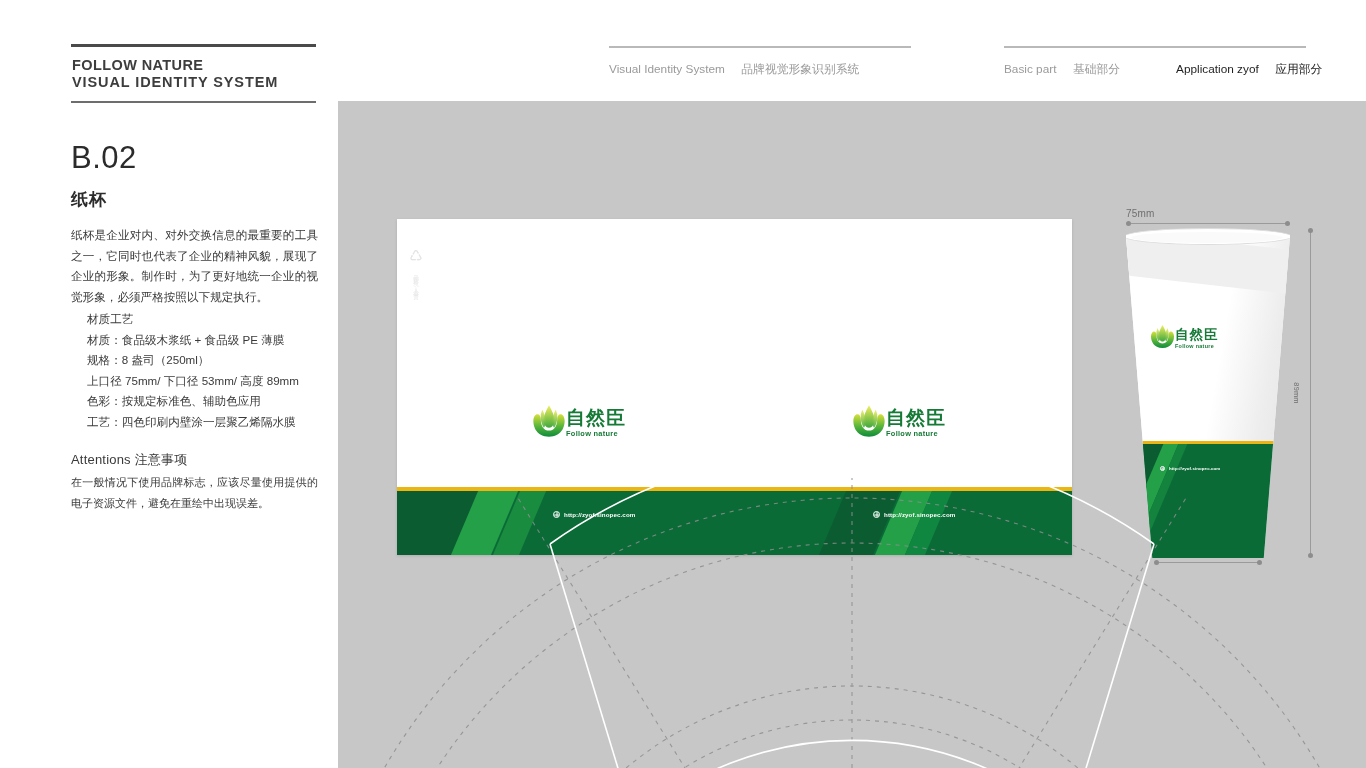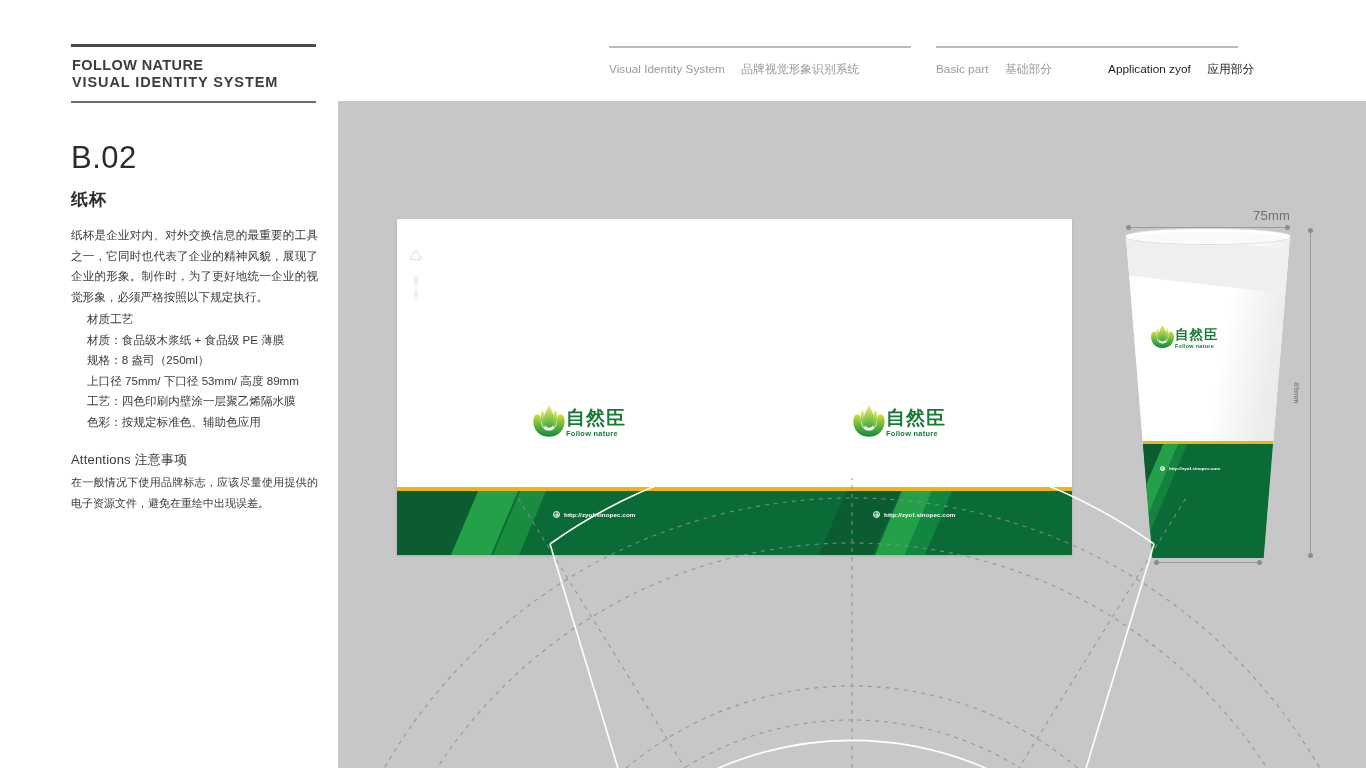--- a/index.html
+++ b/index.html
@@ -53,21 +53,21 @@
 
   
   .hdr-grp{ position:absolute; top:46px; }
   .hdr-grp .hr{ height:1.6px; background:#b9b9b9; }
   .hdr-grp .row{ margin-top:11px; white-space:nowrap; }
   .hdr-grp .en{ font-size:11.8px; color:#9a9a9a; }
   .hdr-grp .cn{ font-size:11.8px; color:#9a9a9a; margin-left:12px; }
   .hdr-grp .en.active,.hdr-grp .cn.active{ color:#1f1f1f; }
 
   #hdr-a{ left:609px; width:302px; }
-  #hdr-b{ left:936px; width:302px; }
+  #hdr-b{ left:1004px; width:302px; }
   #hdr-b .row{ display:flex; }
   #hdr-b .g2{ margin-left:56px; }
 
   
   .stage{
     position:absolute; left:338px; top:101px;
     width:1028px; height:667px; background:#c7c7c7;
   }
 
   
@@ -133,21 +133,21 @@
   #logo-w1{ position:absolute; left:135px; top:185px; }
   #logo-w1 .cn{ font-size:19px; } #logo-w1 .en{ font-size:7.4px; }
   #logo-w2{ position:absolute; left:455px; top:185px; }
   #logo-w2 .cn{ font-size:19px; } #logo-w2 .en{ font-size:7.4px; }
 
   
   .cup-zone{ position:absolute; left:770px; top:95px; width:230px; height:380px; }
 
   .dim-top{ position:absolute; left:18px; top:12px; width:164px; }
   .dim-top .lbl{
-    text-align:right; font-size:13px; color:#6f6f6f; margin-bottom:3px;
+    text-align:left; font-size:10px; color:#6f6f6f; margin-bottom:3px;
     letter-spacing:.2px;
   }
   .dim-line{ position:relative; height:3px; }
   .dim-line .bar{ position:absolute; left:3px; right:3px; top:1px; height:1.2px; background:#9a9a9a; }
   .dim-line .dot{ position:absolute; top:-1px; width:5px; height:5px; border-radius:50%; background:#8d8d8d; }
   .dim-line .dot.l{ left:0; } .dim-line .dot.r{ right:0; }
 
   .dim-right{ position:absolute; left:196px; top:32px; height:330px; width:14px; }
   .dim-right .vbar{ position:absolute; left:6px; top:3px; bottom:3px; width:1.2px; background:#9a9a9a; }
   .dim-right .dot{ position:absolute; left:4px; width:5px; height:5px; border-radius:50%; background:#8d8d8d; }
@@ -221,22 +221,22 @@
 
     <div class="sec-code">B.02</div>
     <div class="sec-title">纸杯</div>
     <div class="body-para">纸杯是企业对内、对外交换信息的最重要的工具之一，它同时也代表了企业的精神风貌，展现了企业的形象。制作时，为了更好地统一企业的视觉形象，必须严格按照以下规定执行。</div>
 
     <div class="spec-list">
       <div>材质工艺</div>
       <div>材质：食品级木浆纸 + 食品级 PE 薄膜</div>
       <div>规格：8 盎司（250ml）</div>
       <div>上口径 75mm/ 下口径 53mm/ 高度 89mm</div>
+      <div>色彩：按规定标准色、辅助色应用</div>
       <div>工艺：四色印刷内壁涂一层聚乙烯隔水膜</div>
-      <div>色彩：按规定标准色、辅助色应用</div>
     </div>
 
     <div class="att-head">Attentions 注意事项</div>
     <div class="att-body">在一般情况下使用品牌标志，应该尽量使用提供的电子资源文件，避免在重绘中出现误差。</div>
   </div>
 
   <div class="hdr-grp" id="hdr-a">
     <div class="hr"></div>
     <div class="row">
       <span class="en">Visual Identity System</span>

